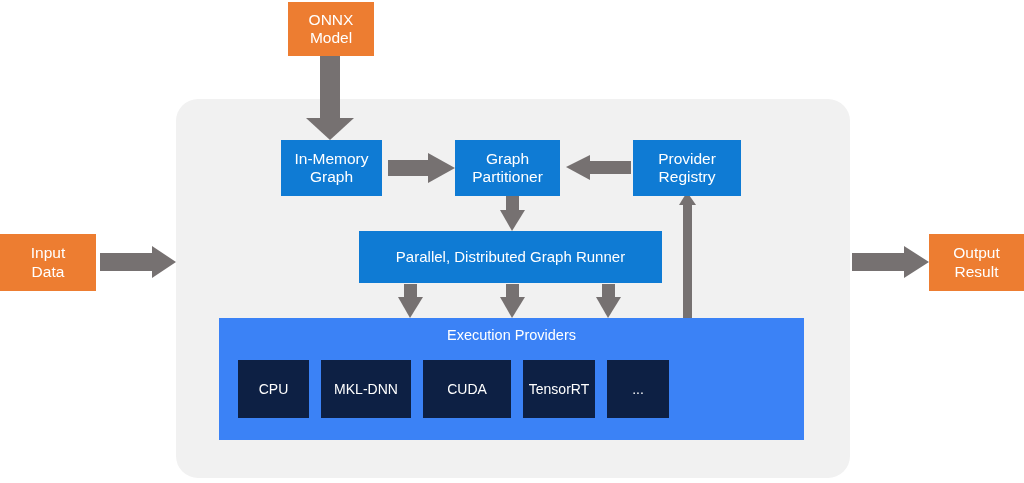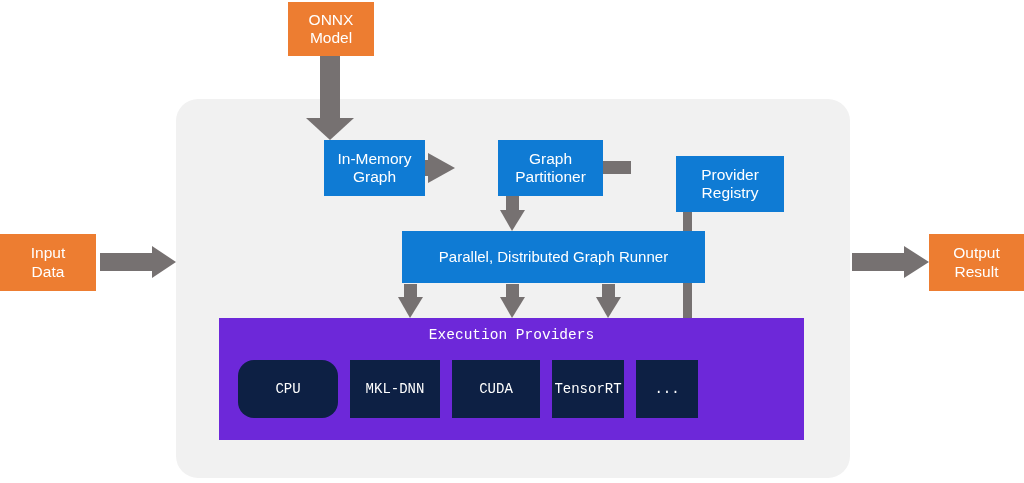--- a/index.html
+++ b/index.html
@@ -50,38 +50,36 @@
     width: 674px;
     height: 379px;
     background: #f1f1f1;
     border-radius: 22px;
   }
 
   
   .blue {
     background: #0f7bd4;
     font-size: 15.5px;
-    margin-left: 43px;
   }
   #in-memory-graph   { left: 281px; top: 140px; width: 101px; height: 56px; }
   #graph-partitioner { left: 455px; top: 140px; width: 105px; height: 56px; }
-  #provider-registry { left: 633px; top: 156px; width: 108px; height: 56px; }
+  #provider-registry { left: 633px; top: 140px; width: 108px; height: 56px; }
   #graph-runner      { left: 359px; top: 231px; width: 303px; height: 52px;
                        font-size: 15px; }
 
   
   #execution-providers {
     position: absolute;
     left: 219px;
     top: 318px;
     width: 585px;
     height: 122px;
-    background: #6d28d9;
+    background: #3b82f6;
     box-sizing: border-box;
-    font-family: Liberation Mono, monospace;
   }
   #ep-title {
     position: absolute;
     left: 0;
     top: 0;
     width: 585px;
     height: 34px;
     display: flex;
     align-items: center;
     justify-content: center;
@@ -101,21 +99,21 @@
     background: #0d2044;
     color: #ffffff;
     font-size: 14px;
     display: flex;
     align-items: center;
     justify-content: center;
     flex: 0 0 auto;
     height: 58px;
     box-sizing: border-box;
   }
-  .chip.w-cpu       { width: 100px; border-radius: 16px; }
+  .chip.w-cpu       { width: 71px; }
   .chip.w-mkldnn    { width: 90px; }
   .chip.w-ngraph    { width: 88px; }
   .chip.w-cuda      { width: 88px; }
   .chip.w-tensorrt  { width: 72px; }
   .chip.w-more      { width: 62px; }
 
   
   #arrows {
     position: absolute;
     left: 0;

